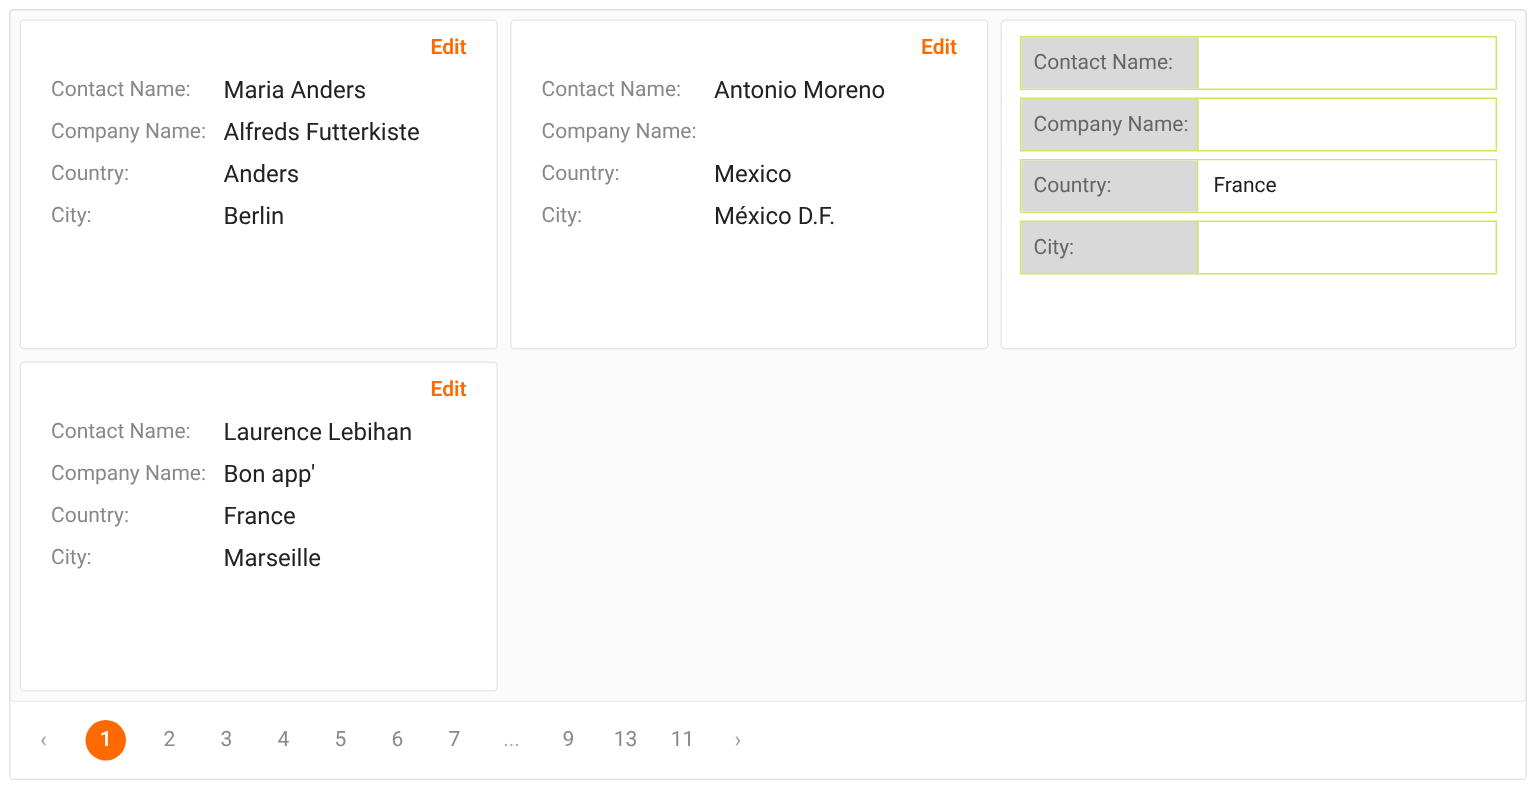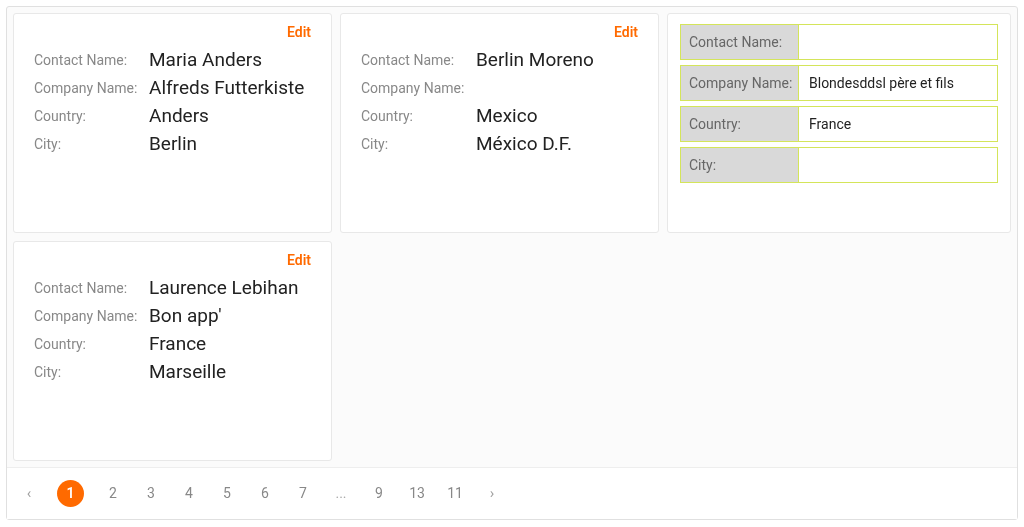--- a/index.html
+++ b/index.html
@@ -50,21 +50,21 @@
     line-height: 20px;
   }
   .label {
     width: 115px;
     color: #888;
     font-size: 14px;
     flex-shrink: 0;
   }
   .value {
     color: #222;
-    font-size: 19px;
+    font-size: 16px;
   }
 
   
   .edit-card {
     padding: 10px 12px 12px 12px;
   }
   .e-row {
     display: flex;
     align-items: stretch;
     border: 1px solid #d4e55a;
@@ -159,41 +159,40 @@
         </div>
         <div class="row">
           <div class="label">City:</div>
           <div class="value">Berlin</div>
         </div>
       </div>
       <div class="card">
         <div class="card-toolbar"><span class="edit-link">Edit</span></div>
         <div class="row">
           <div class="label">Contact Name:</div>
-          <div class="value">Berlin Moreno</div>
+          <div class="value">Antonio Moreno</div>
         </div>
         <div class="row">
           <div class="label">Company Name:</div>
         </div>
         <div class="row">
           <div class="label">Country:</div>
           <div class="value">Mexico</div>
         </div>
         <div class="row">
           <div class="label">City:</div>
           <div class="value">México D.F.</div>
         </div>
       </div>
       <div class="card edit-card">
         <div class="e-row">
           <div class="e-label">Contact Name:</div>
         </div>
         <div class="e-row">
           <div class="e-label">Company Name:</div>
-          <input class="e-input" type="text" value="Blondesddsl père et fils" style="">
         </div>
         <div class="e-row">
           <div class="e-label">Country:</div>
           <input class="e-input" type="text" value="France" style="">
         </div>
         <div class="e-row">
           <div class="e-label">City:</div>
         </div>
       </div>
       <div class="card">

